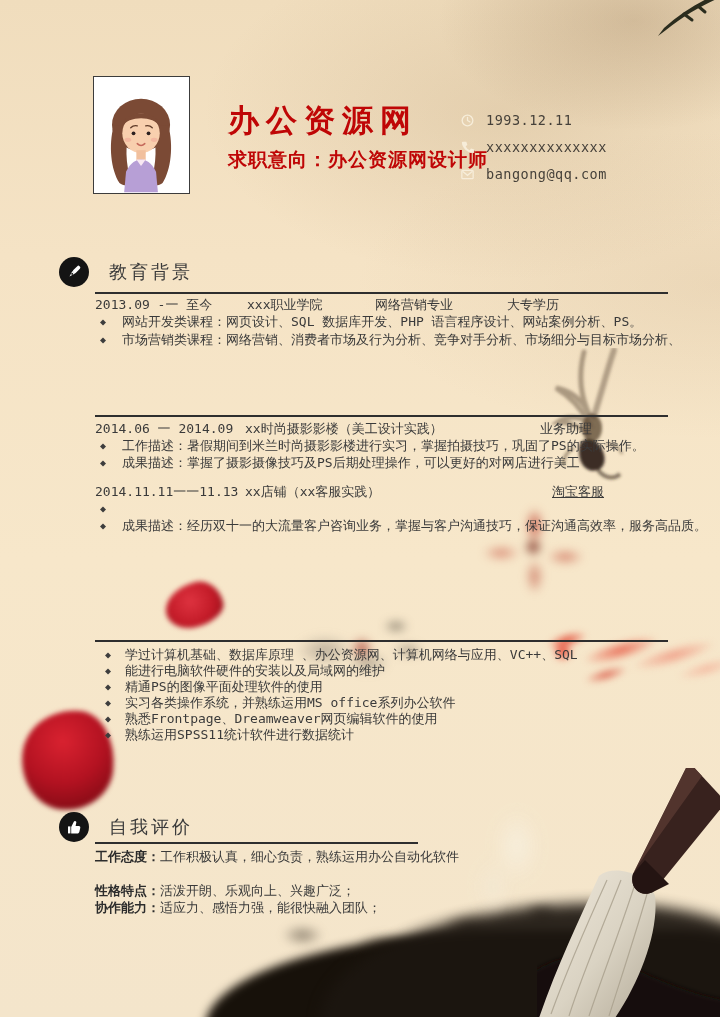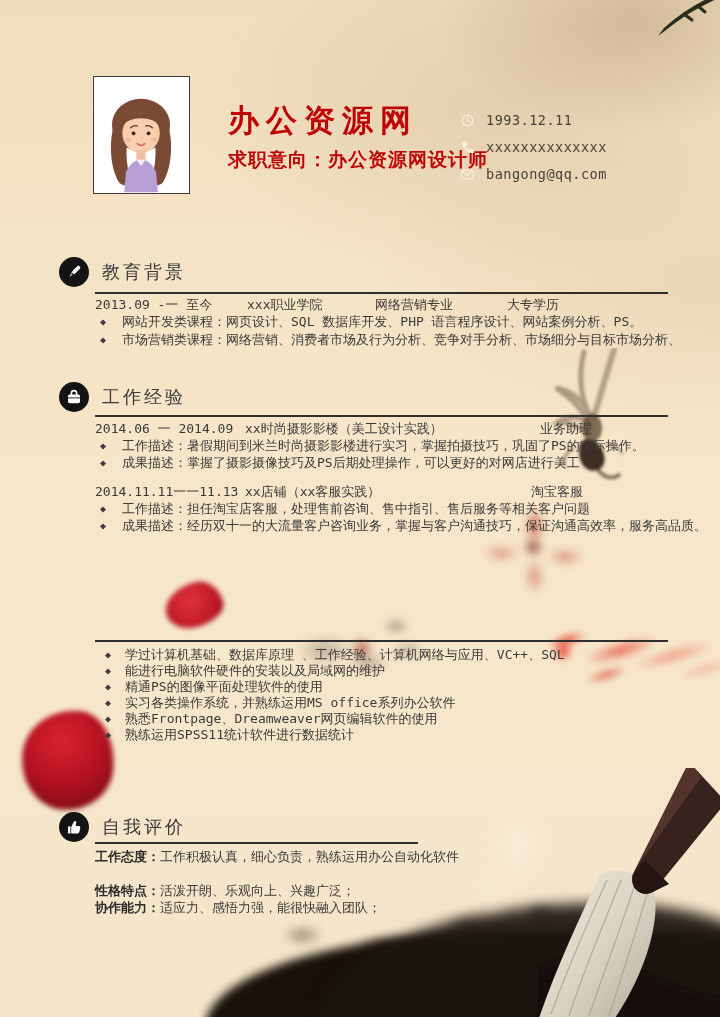--- a/index.html
+++ b/index.html
@@ -90,31 +90,31 @@
   .name{position:absolute;left:228px;top:100px;font-size:31px;font-weight:bold;color:#bf0606;letter-spacing:7px;}
   .objective{position:absolute;left:228px;top:147px;font-size:19px;font-weight:bold;color:#bf0606;letter-spacing:1px;}
   .contact{position:absolute;left:460px;top:112px;}
   .contact-row{display:flex;align-items:center;margin-bottom:11px;height:16px;}
   .contact-row svg{flex:0 0 15px;margin-right:11px;opacity:.95;}
   .contact-val{font-size:13.5px;color:#46413a;letter-spacing:.5px;text-align:right;}
 
   
   .sec-head{position:absolute;left:59px;display:flex;align-items:center;}
   .sec-icon{width:30px;height:30px;border-radius:50%;background:#141414;display:flex;align-items:center;justify-content:center;flex:0 0 30px;}
-  .sec-title{margin-left:13px;font-size:18px;color:#3b3b3b;letter-spacing:3px;}
+  .sec-title{margin-left:20px;font-size:18px;color:#3b3b3b;letter-spacing:3px;}
   .rule{position:absolute;left:95px;height:2px;background:#2e2e2e;width:573px;}
   .rule.short{width:323px;}
   .row{position:absolute;left:95px;width:580px;font-size:13px;line-height:16px;white-space:nowrap;}
   .row .c0{position:absolute;left:0;}
   .row .c1{position:absolute;left:152px;}
   .row .c2{position:absolute;left:280px;}
   .row .c3{position:absolute;left:412px;}
   .row .e1{position:absolute;left:150px;}
   .row .r1{position:absolute;left:445px;}
-  .row .r2{position:absolute;left:436px;}
+  .row .r2{position:absolute;left:457px;text-decoration:underline;}
   .bullet{position:absolute;left:95px;width:620px;display:flex;font-size:13px;line-height:16px;white-space:nowrap;}
   .bullet .dm{flex:0 0 22px;padding-left:5px;font-size:10px;color:#3d3d3d;line-height:16px;}
   .bullet.aw .dm{flex:0 0 20px;padding-left:10px;}
   .eval-row{position:absolute;left:95px;width:580px;font-size:13px;line-height:16px;white-space:nowrap;}
   .eval-row b{font-weight:bold;color:#2c2c2c;}
 </style>
 </head>
 <body>
 
 <div class="page">
@@ -243,30 +243,20 @@
     </div>
     <div class="bullet" style="top:314px">
       <span class="dm">◆</span>
       <span class="tx">网站开发类课程：网页设计、SQL 数据库开发、PHP 语言程序设计、网站案例分析、PS。</span>
     </div>
     <div class="bullet" style="top:332px">
       <span class="dm">◆</span>
       <span class="tx">市场营销类课程：网络营销、消费者市场及行为分析、竞争对手分析、市场细分与目标市场分析、</span>
     </div>
 
-    <div class="sec-head" style="top:382px">
-      <span class="sec-icon">
-        <svg width="18" height="18" viewBox="0 0 18 18">
-            <path d="M6.4 7 V5.2 a2.6 2.6 0 0 1 5.2 0 V7" fill="none" stroke="#fff" stroke-width="1.6"></path>
-            <rect x="3" y="6.6" width="12" height="8.6" rx="1.6" fill="#fff"></rect>
-            <rect x="3" y="9.4" width="12" height="1" fill="#141414" opacity=".9"></rect>
-          </svg>
-      </span>
-      <span class="sec-title">工作经验</span>
-    </div>
     <div class="rule" style="top:415px"></div>
 
     <div class="row" style="top:421px">
       <span class="c0">2014.06 一 2014.09</span>
       <span class="e1">xx时尚摄影影楼（美工设计实践）</span>
       <span class="r1">业务助理</span>
     </div>
     <div class="bullet" style="top:438px">
       <span class="dm">◆</span>
       <span class="tx">工作描述：暑假期间到米兰时尚摄影影楼进行实习，掌握拍摄技巧，巩固了PS的实际操作。</span>
@@ -276,31 +266,30 @@
       <span class="tx">成果描述：掌握了摄影摄像技巧及PS后期处理操作，可以更好的对网店进行美工</span>
     </div>
 
     <div class="row" style="top:484px">
       <span class="c0">2014.11.11一一11.13</span>
       <span class="e1">xx店铺（xx客服实践）</span>
       <span class="r2">淘宝客服</span>
     </div>
     <div class="bullet" style="top:501px">
       <span class="dm">◆</span>
-      <span class="tx">工作描述：担任淘宝店客服，处理售前咨询、售中指引、售后服务等相关客户问题</span>
     </div>
     <div class="bullet" style="top:518px">
       <span class="dm">◆</span>
       <span class="tx">成果描述：经历双十一的大流量客户咨询业务，掌握与客户沟通技巧，保证沟通高效率，服务高品质。</span>
     </div>
 
     <div class="rule" style="top:640px"></div>
     <div class="bullet aw" style="top:647px">
       <span class="dm">◆</span>
-      <span class="tx">学过计算机基础、数据库原理 、工作经验、计算机网络与应用、VC++、SQL</span>
+      <span class="tx">学过计算机基础、数据库原理 、办公资源网、计算机网络与应用、VC++、SQL</span>
     </div>
     <div class="bullet aw" style="top:663px">
       <span class="dm">◆</span>
       <span class="tx">能进行电脑软件硬件的安装以及局域网的维护</span>
     </div>
     <div class="bullet aw" style="top:679px">
       <span class="dm">◆</span>
       <span class="tx">精通PS的图像平面处理软件的使用</span>
     </div>
     <div class="bullet aw" style="top:695px">

